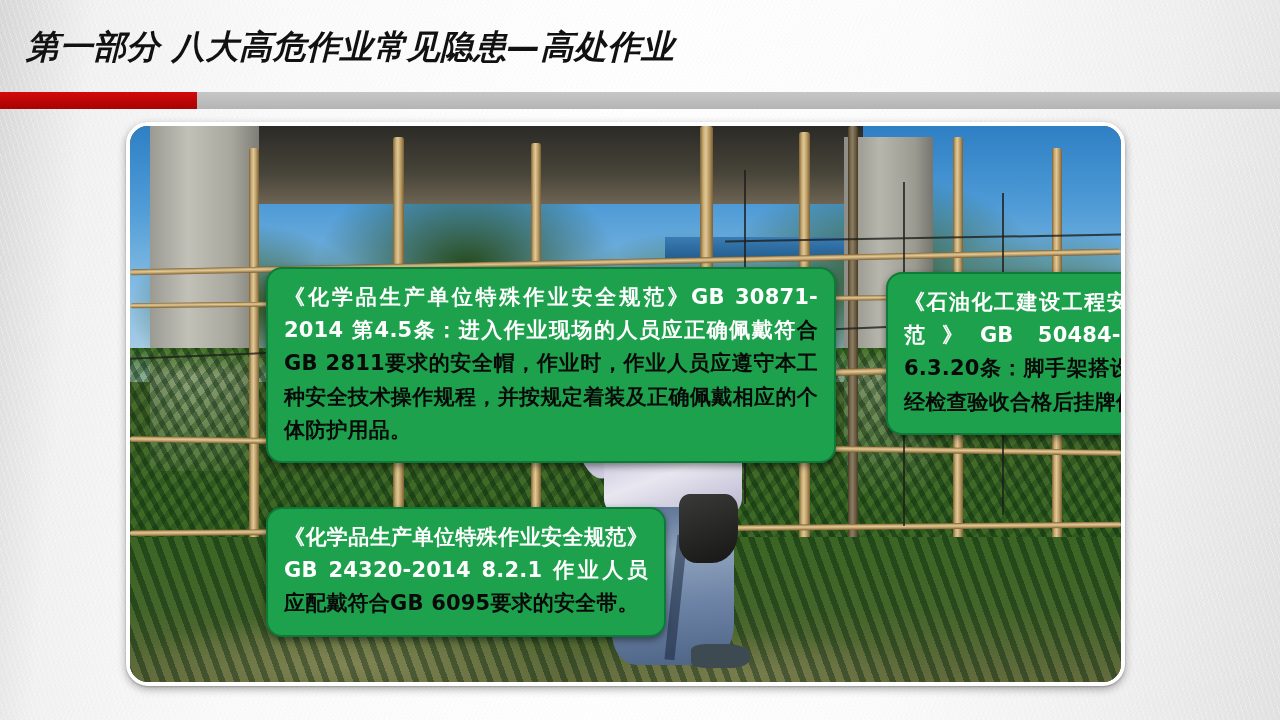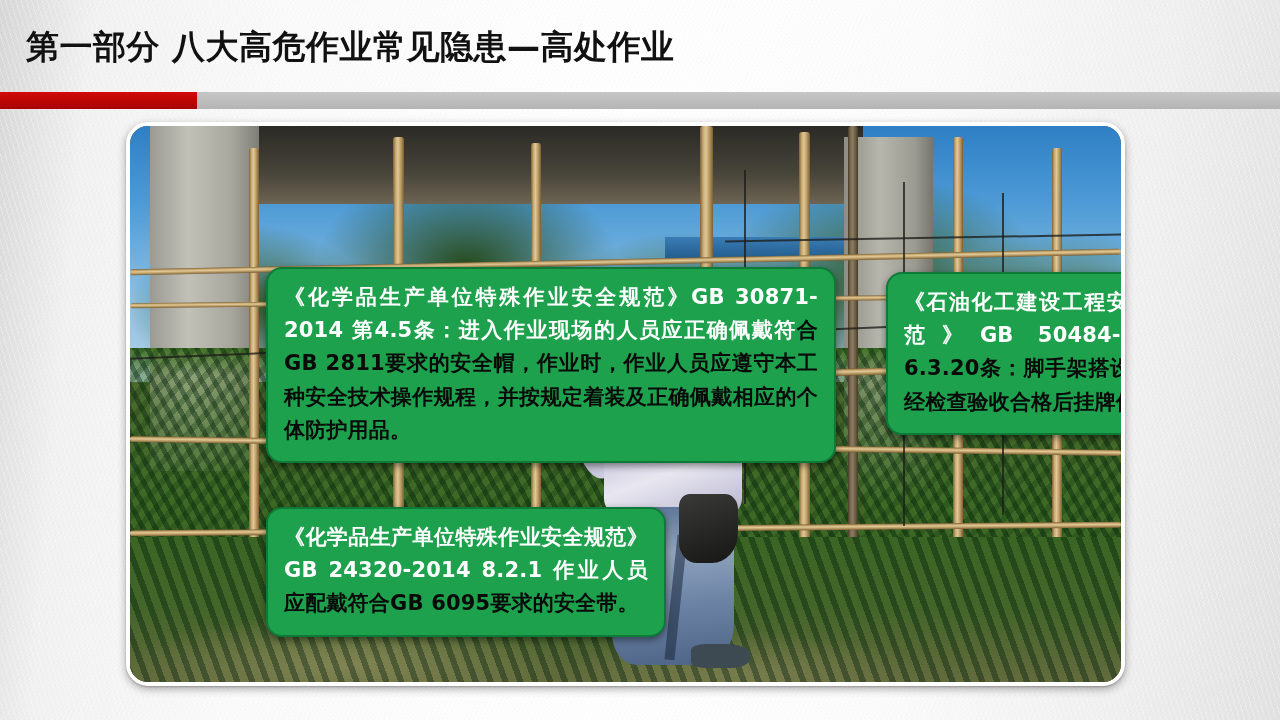--- a/index.html
+++ b/index.html
@@ -18,21 +18,21 @@
     background-image:
       repeating-linear-gradient(37deg, rgba(0,0,0,.022) 0 1px, rgba(255,255,255,0) 1px 3px),
       repeating-linear-gradient(117deg, rgba(0,0,0,.018) 0 1px, rgba(255,255,255,0) 1px 4px),
       repeating-linear-gradient(73deg, rgba(255,255,255,.5) 0 1px, rgba(0,0,0,0) 1px 5px);
   }
 
   
   #title {
     position:absolute; left:26px; top:24px; width:1100px; height:46px;
     font-size:33px; font-weight:700; color:#111; letter-spacing:.5px;
-    line-height:46px; white-space:nowrap;
+    line-height:46px; white-space:nowrap;font-style:italic;
   }
   #rule { position:absolute; left:0; top:92px; width:1280px; height:17px; }
   #rule-gray { position:absolute; left:0; top:0; width:1280px; height:17px;
     background:linear-gradient(180deg,#c6c6c6,#bcbcbc 60%,#b4b4b4); }
   #rule-red { position:absolute; left:0; top:0; width:197px; height:17px;
     background:linear-gradient(180deg,#d20b0b,#bb0505 55%,#a80303); }
 
   
   #photo-frame {
     position:absolute; left:126px; top:122px; width:999px; height:564px;

